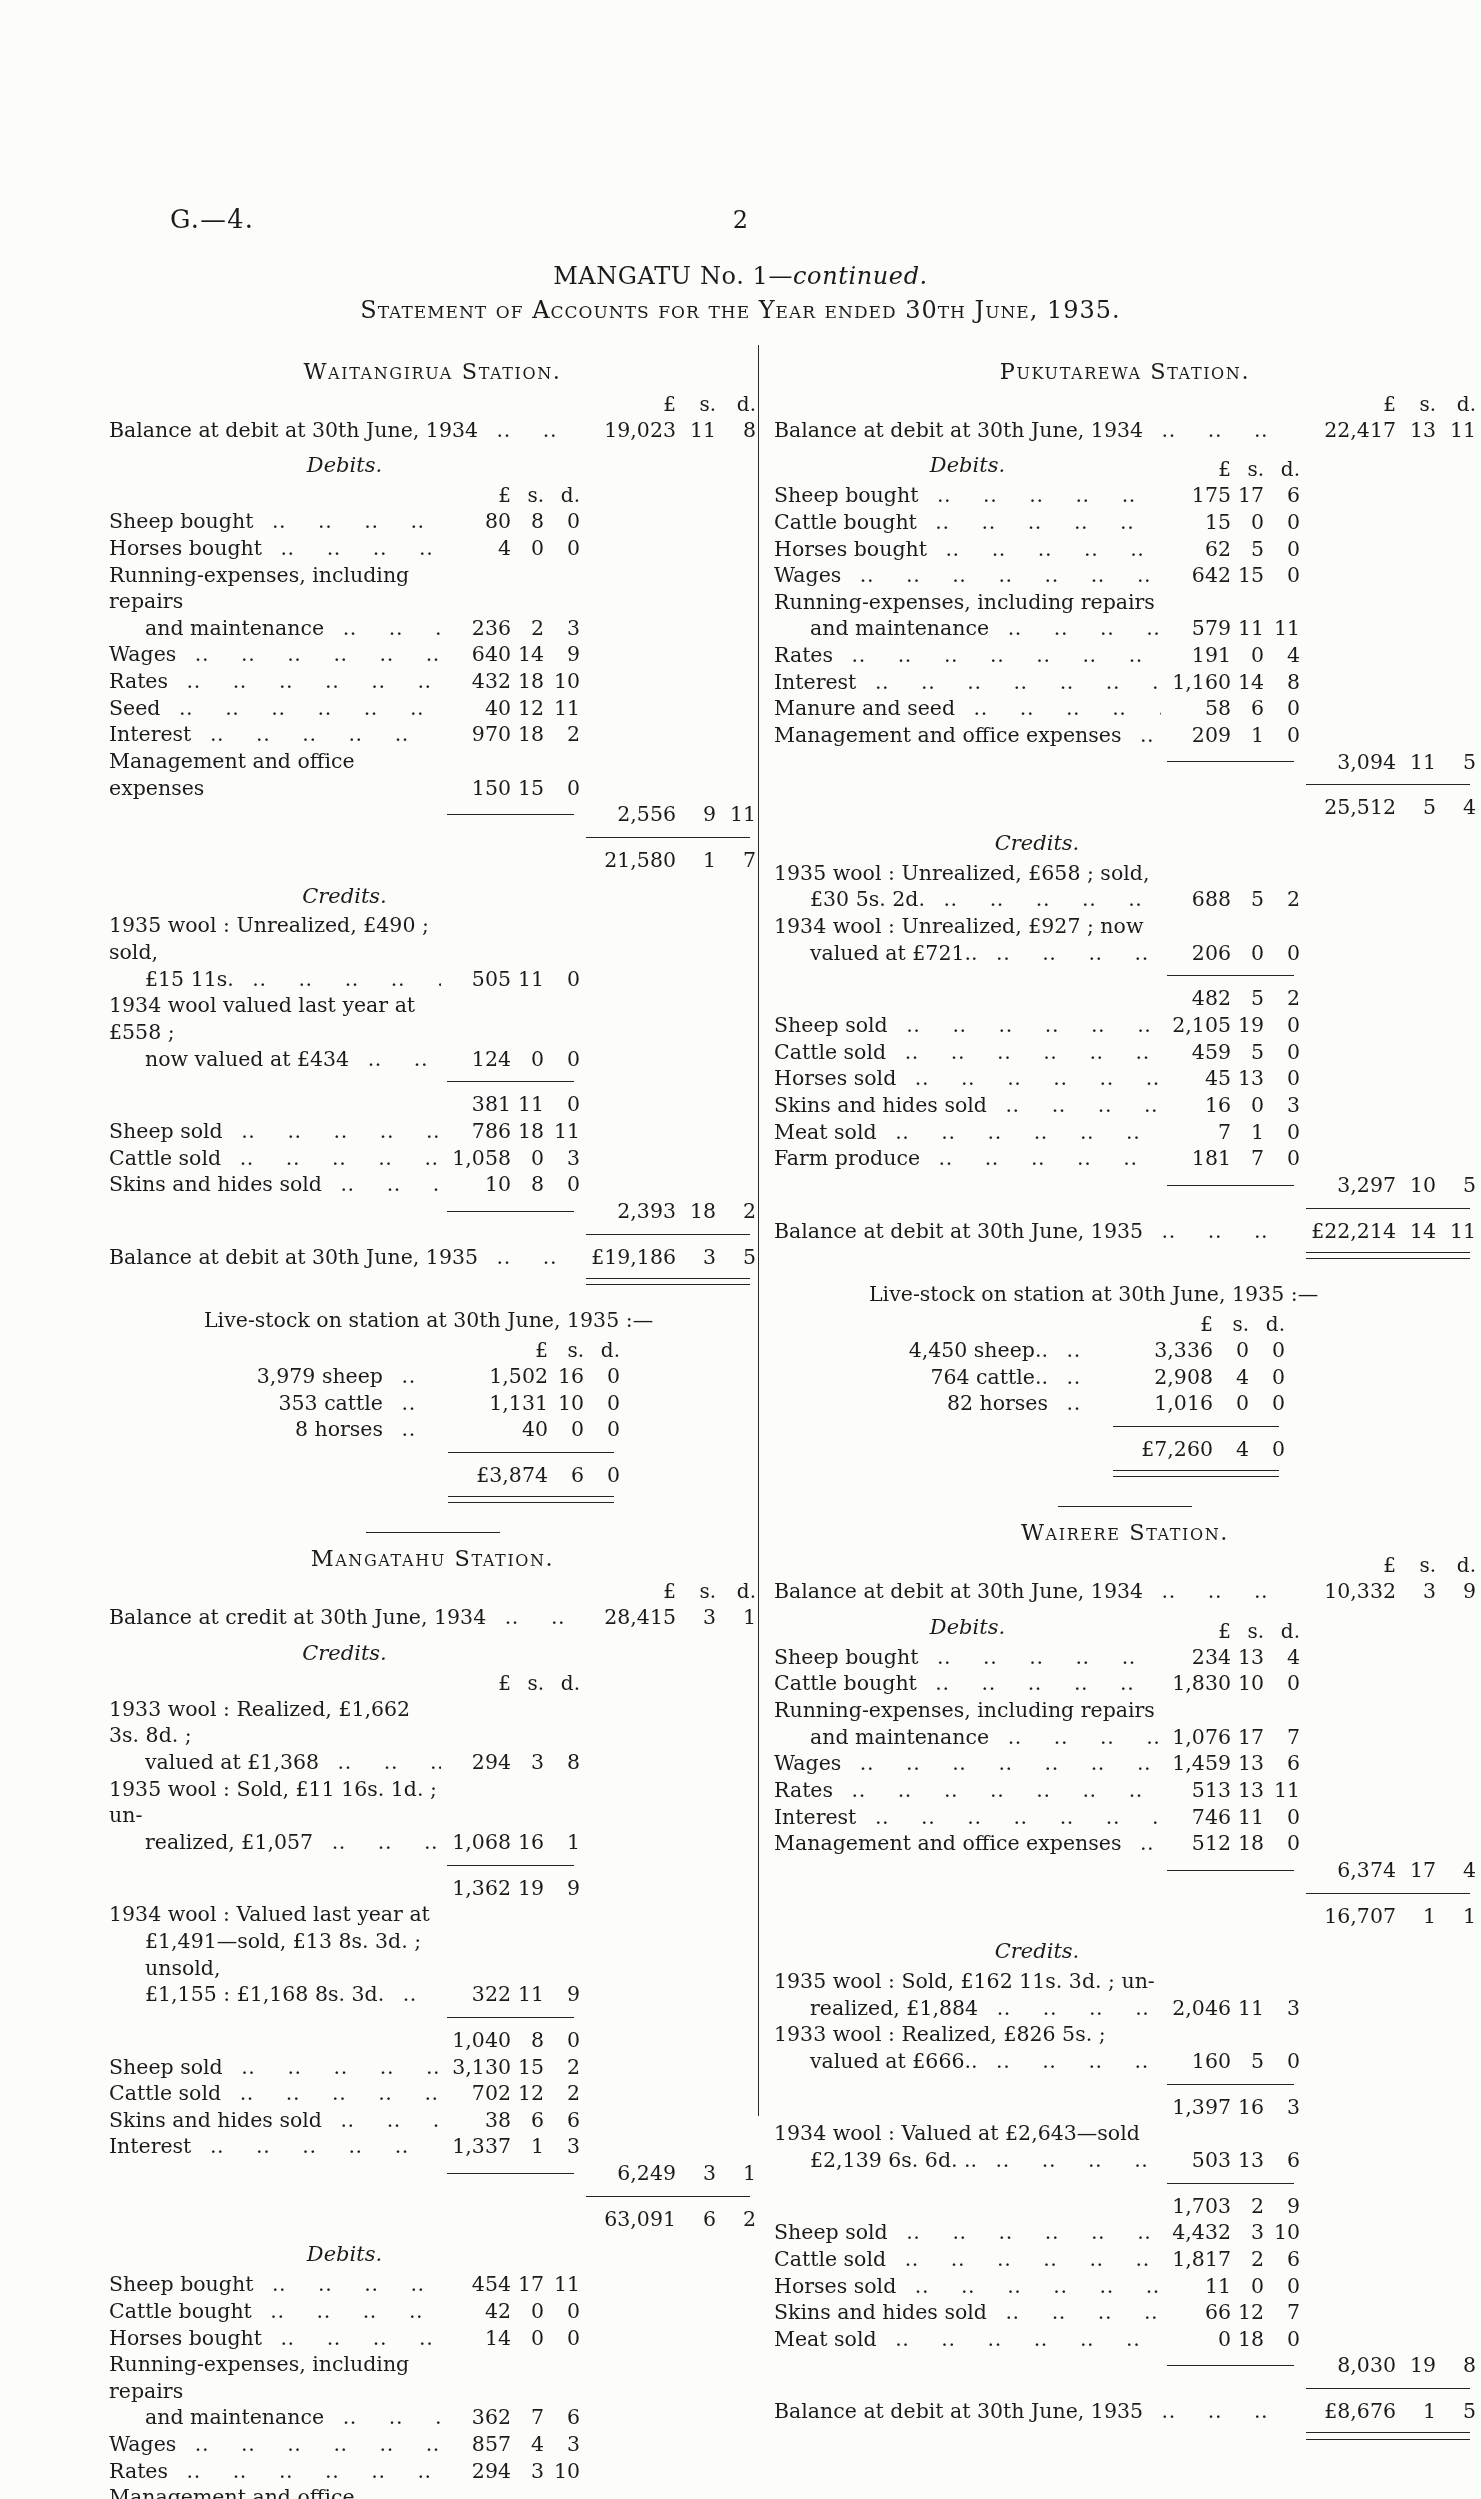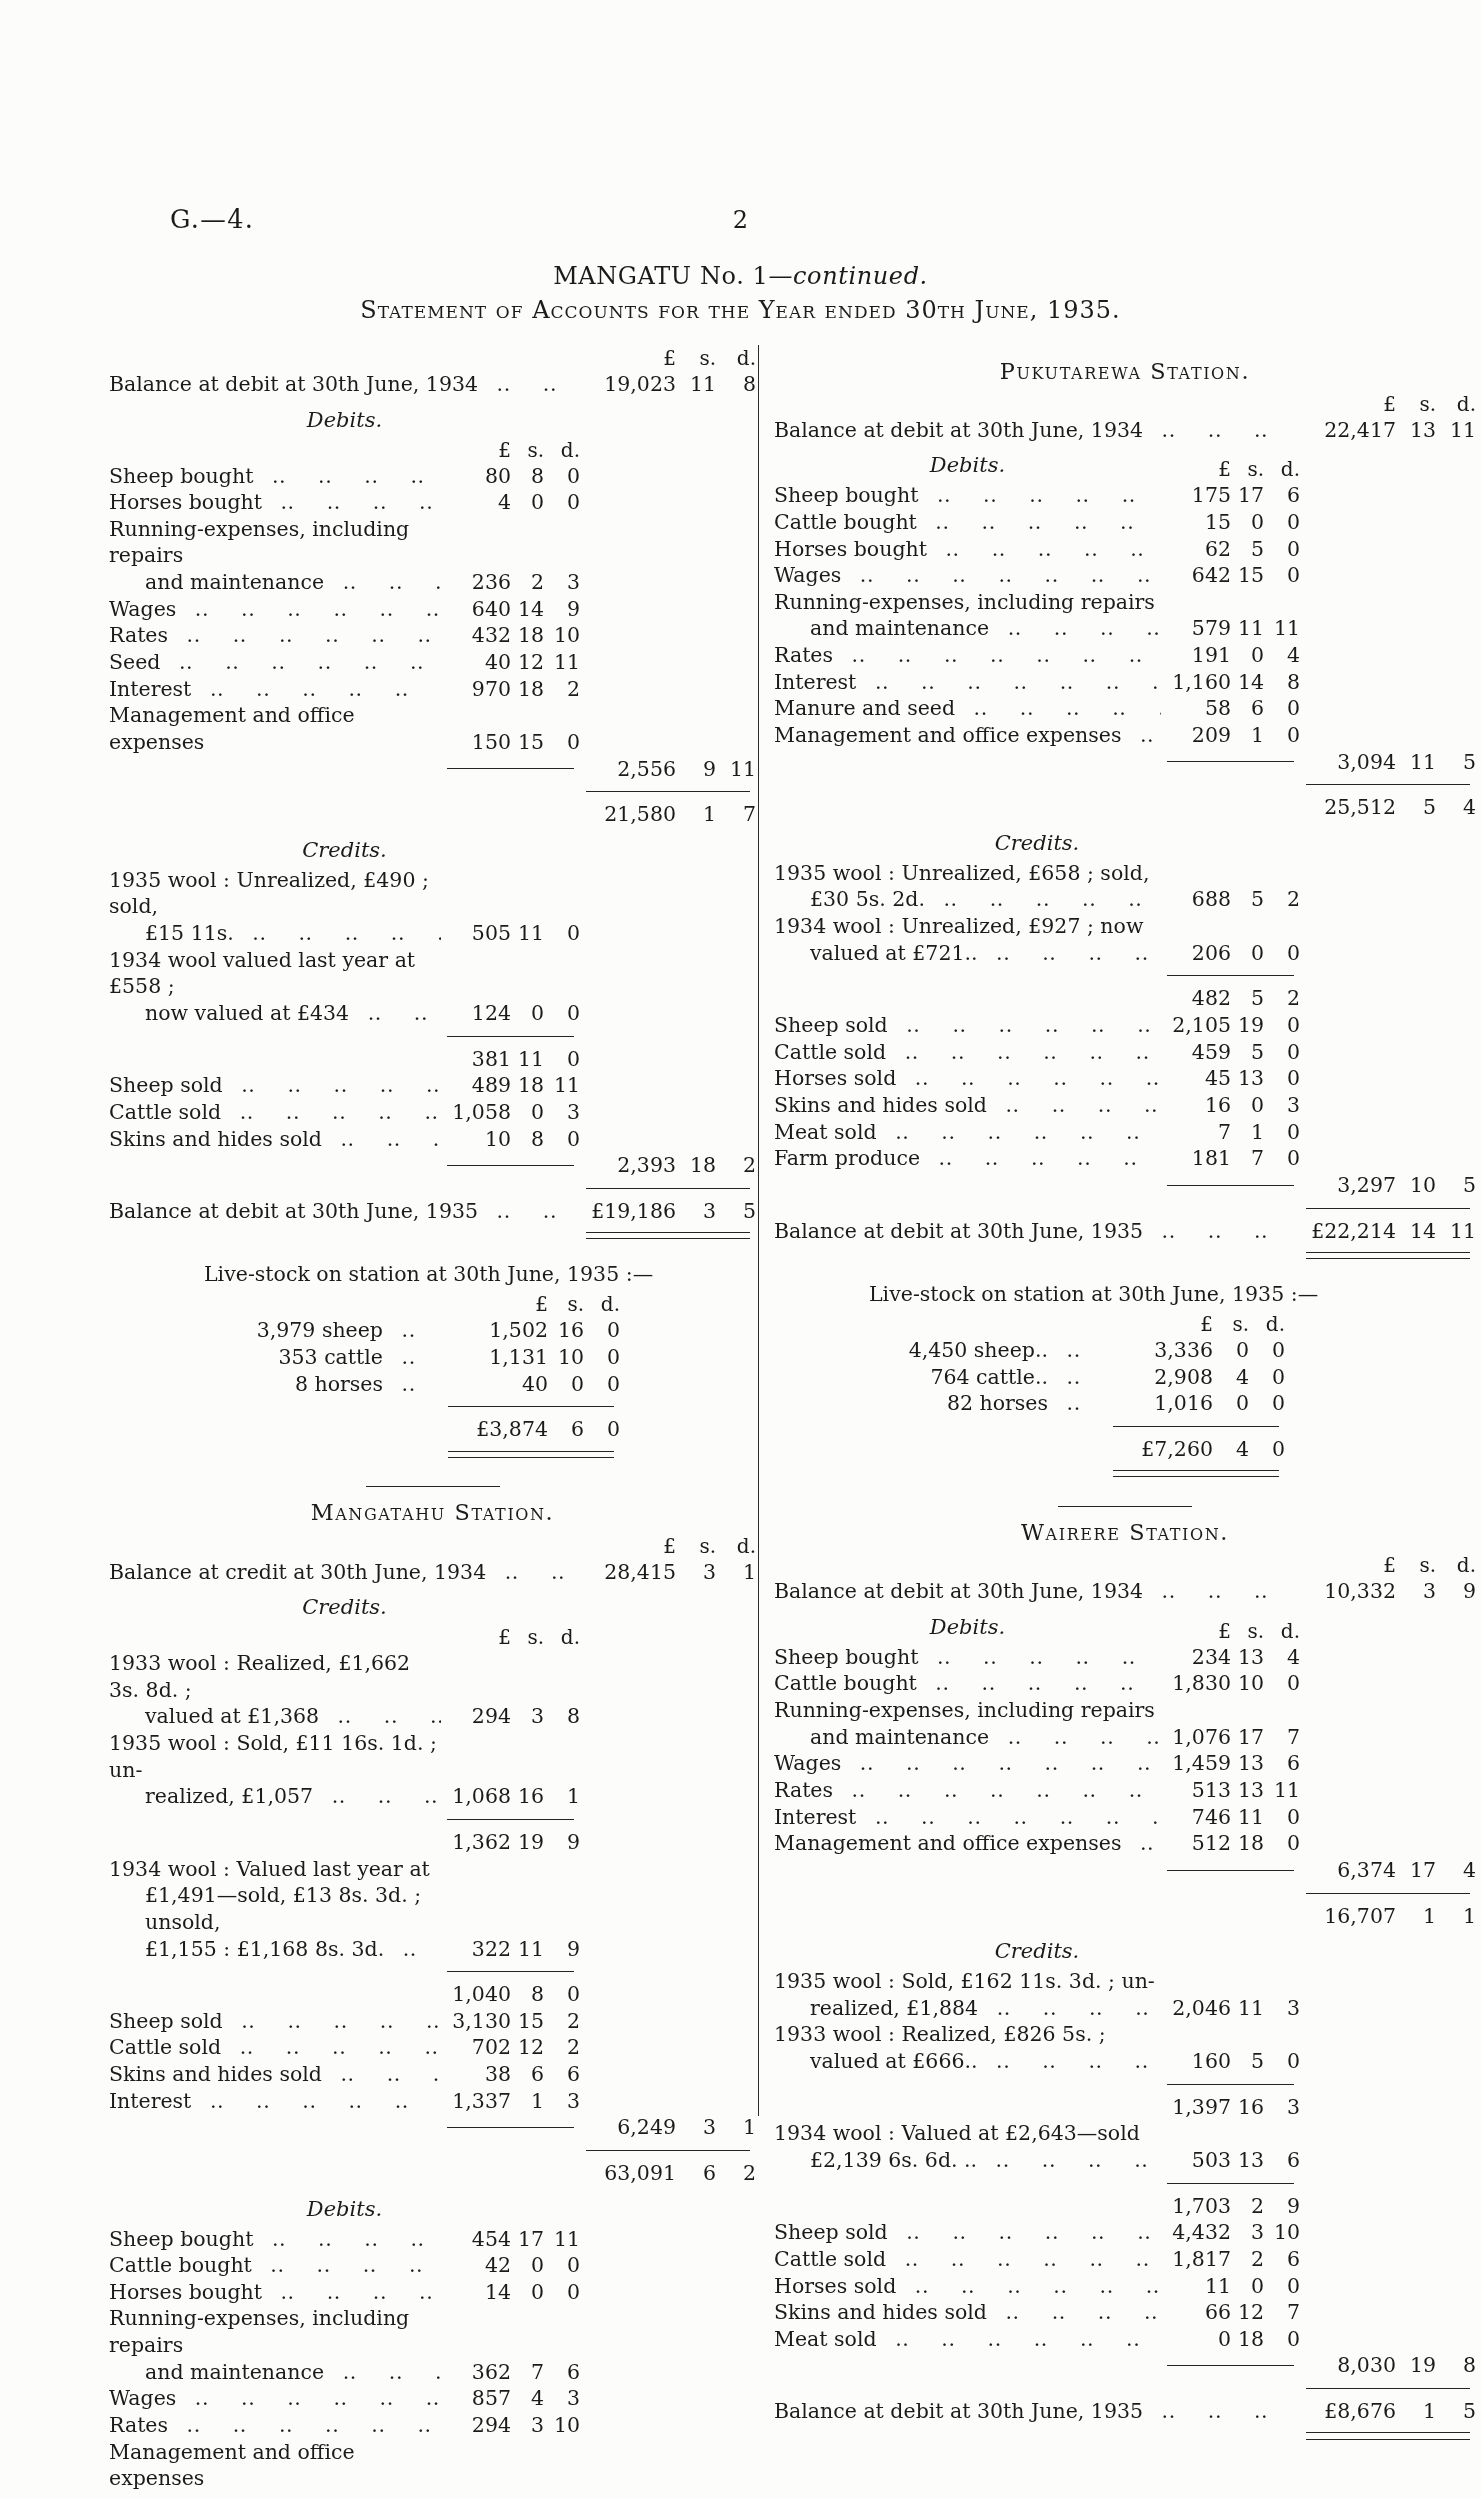--- a/index.html
+++ b/index.html
@@ -36,20 +36,21 @@
 </head>
 <body>
 
 <div class="page">
   <div class="docref">G.—4.</div>
   <div class="pageno">2</div>
   <div class="t1"><span>MANGATU No. 1</span><span class="it">—continued.</span></div>
   <div class="t2">Statement of Accounts for the Year ended 30th June, 1935.</div>
   <div class="vrule"></div>
   <div class="col left" id="col-left">
+      <div class="stitle">Waitangirua Station.</div>
       <div class="row colhead">
         <div class="c" style="grid-column: 5;">£</div>
         <div class="c" style="grid-column: 6;">s.</div>
         <div class="c" style="grid-column: 7;">d.</div>
       </div>
       <div class="row">
         <div class="lbl" style="grid-column: 1 / 5;">
           <div class="lline">
             <span>Balance at debit at 30th June, 1934</span>
             <span class="lead"> ..  ..  ..  ..  ..  ..  ..</span>
@@ -205,21 +206,21 @@
         <div class="c" style="grid-column: 3;">11</div>
         <div class="c" style="grid-column: 4;">0</div>
       </div>
       <div class="row">
         <div class="lbl" style="grid-column: 1 / 2;">
           <div class="lline">
             <span>Sheep sold</span>
             <span class="lead"> ..  ..  ..  ..  ..  ..  ..</span>
           </div>
         </div>
-        <div class="c" style="grid-column: 2;">489</div>
+        <div class="c" style="grid-column: 2;">786</div>
         <div class="c" style="grid-column: 3;">18</div>
         <div class="c" style="grid-column: 4;">11</div>
       </div>
       <div class="row">
         <div class="lbl" style="grid-column: 1 / 2;">
           <div class="lline">
             <span>Cattle sold</span>
             <span class="lead"> ..  ..  ..  ..  ..  ..  ..</span>
           </div>
         </div>

